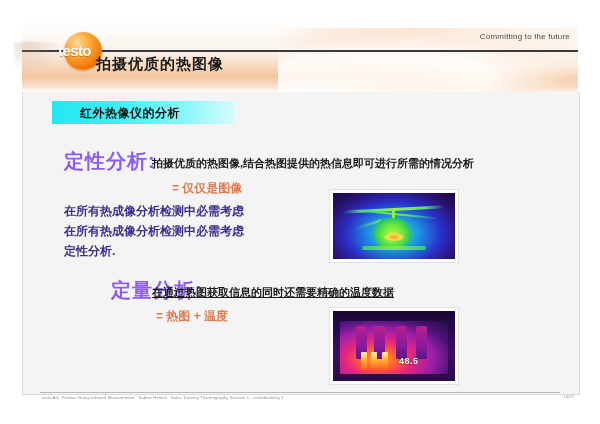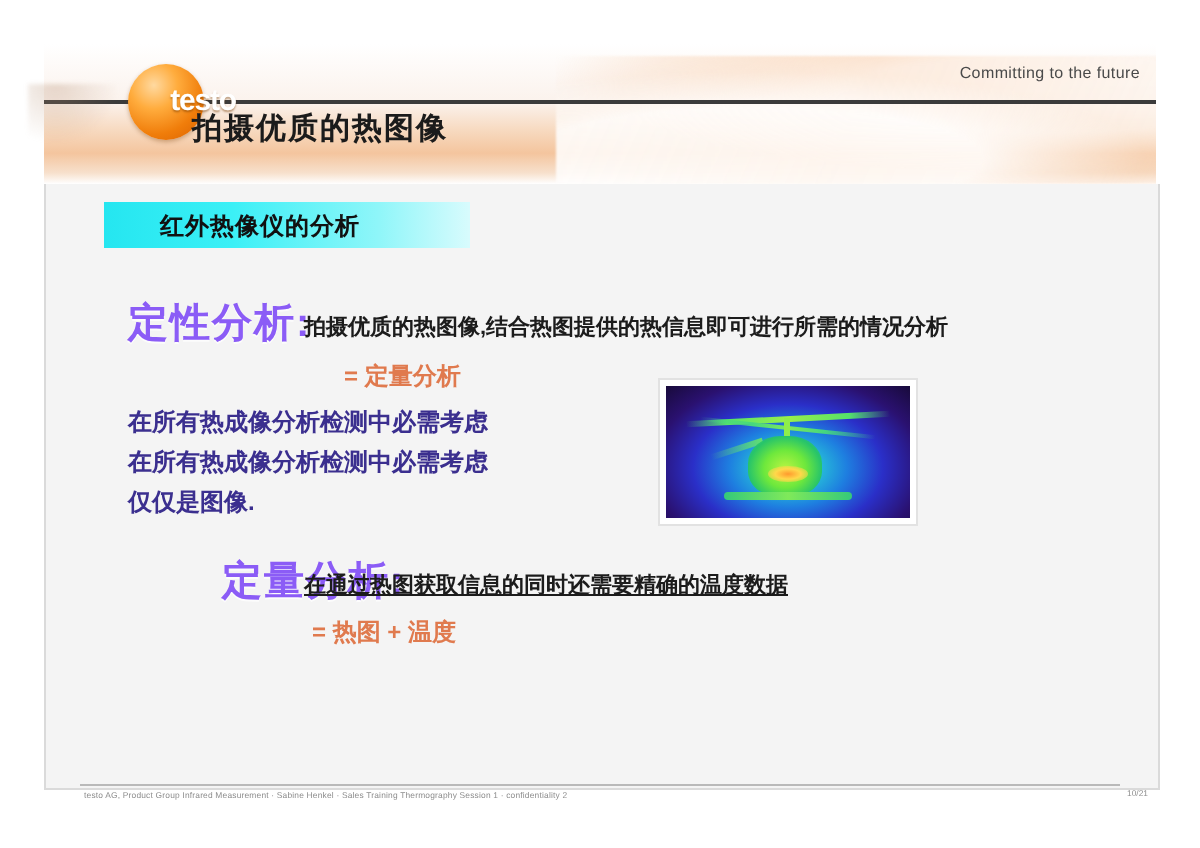--- a/index.html
+++ b/index.html
@@ -5,21 +5,20 @@
   html,body{margin:0;padding:0;}
   body{
     width:600px;height:424px;
     background:#ffffff;
     font-family:"Liberation Sans","DejaVu Sans",sans-serif;
     overflow:hidden;
   }
   .slide{
     position:absolute;left:0;top:0;width:600px;height:424px;
     background:#ffffff;
-    text-align:right;
   }
   
   .header{
     position:absolute;left:22px;top:22px;width:556px;height:70px;
     background:linear-gradient(180deg,#ffffff 0%,#fbf2ec 42%,#f7d9bf 62%,#f4c59e 78%,#f7e0cc 92%,#ffffff 100%);
     overflow:hidden;
   }
   .header-swirl{
     position:absolute;right:-30px;top:6px;width:330px;height:64px;
     background:
@@ -228,43 +227,57 @@
   <div class="slide-title">拍摄优质的热图像</div>
 
   <div class="panel"></div>
 
   <div class="subtitle-box"></div>
   <div class="subtitle-text">红外热像仪的分析</div>
 
   <div class="h-orange" style="left:64px;top:148px;">定性分析:</div>
   <div class="h-tail" style="left:152px;top:156px;">拍摄优质的热图像,结合热图提供的热信息即可进行所需的情况分析</div>
 
-  <div class="eq-line" style="left:172px;top:180px;">= 定量分析</div>
+  <div class="eq-line" style="left:172px;top:180px;">= 仅仅是图像</div>
 
   <div class="purple-line" style="left:64px;top:203px;">在所有热成像分析检测中必需考虑</div>
   <div class="purple-line" style="left:64px;top:223px;">在所有热成像分析检测中必需考虑</div>
-  <div class="purple-line" style="left:64px;top:243px;">仅仅是图像.</div>
+  <div class="purple-line" style="left:64px;top:243px;">定性分析.</div>
 
   <div class="thermal" style="left:330px;top:190px;width:122px;height:66px;">
     <div class="frame">
       <div class="heli-bg"></div>
       <div class="heli-rotor"></div>
       <div class="heli-rotor2"></div>
       <div class="heli-mast"></div>
       <div class="heli-tail"></div>
       <div class="heli-body"></div>
       <div class="heli-hot"></div>
       <div class="heli-skid"></div>
     </div>
   </div>
 
   <div class="h-orange" style="left:64px;top:277px;margin-left:47px;">定量分析:</div>
   <div class="h-tail" style="left:152px;top:285px;text-decoration:underline;">在通过热图获取信息的同时还需要精确的温度数据</div>
 
   <div class="eq-line" style="left:156px;top:308px;">= 热图 + 温度</div>
 
+  <div class="thermal" style="left:330px;top:308px;width:122px;height:70px;">
+    <div class="frame">
+      <div class="rad-bg"></div>
+      <div class="rad-glow"></div>
+      <div class="fin f1"></div>
+      <div class="fin f2"></div>
+      <div class="fin f3"></div>
+      <div class="fin f4"></div>
+      <div class="hotbar h1"></div>
+      <div class="hotbar h2"></div>
+      <div class="hotbar h3"></div>
+      <div class="temp-label">48.5</div>
+    </div>
+  </div>
 
   <div class="footer-rule"></div>
   <div class="footer-text">testo AG, Product Group Infrared Measurement · Sabine Henkel · Sales Training Thermography Session 1 · confidentiality 2</div>
   <div class="footer-page">10/21</div>
 
 
 </div>
 
 </body></html>

